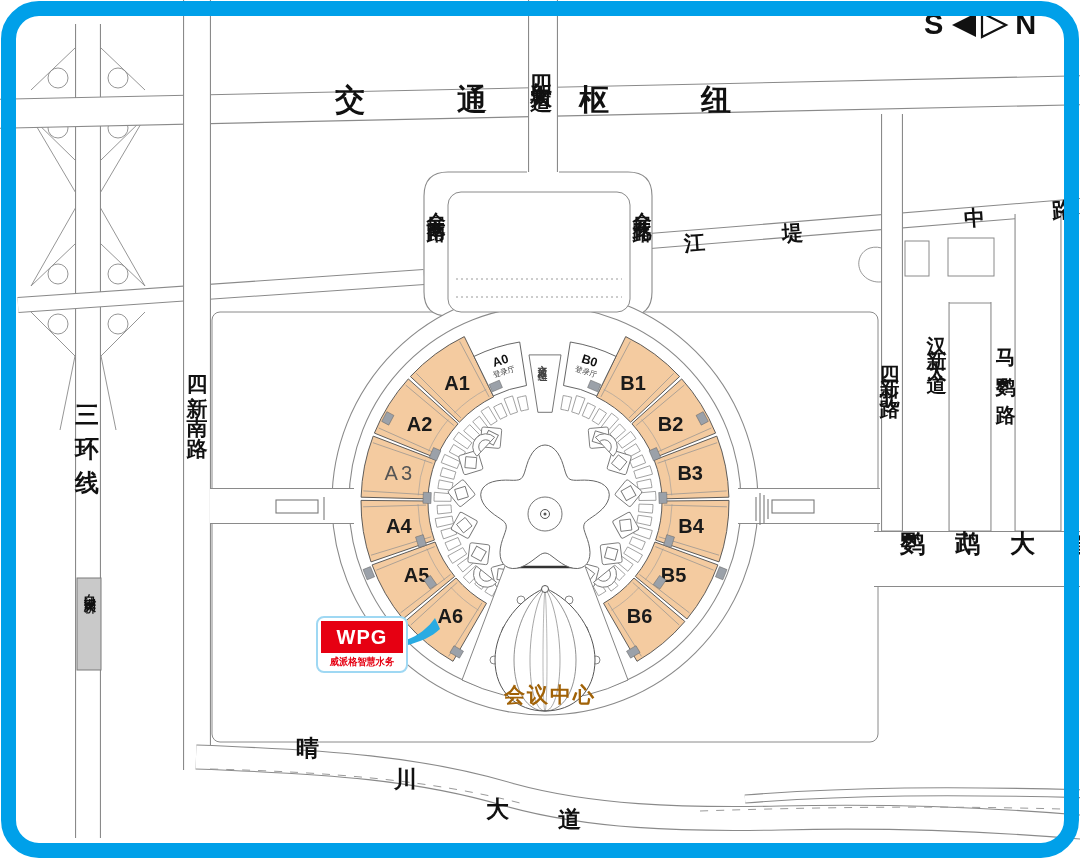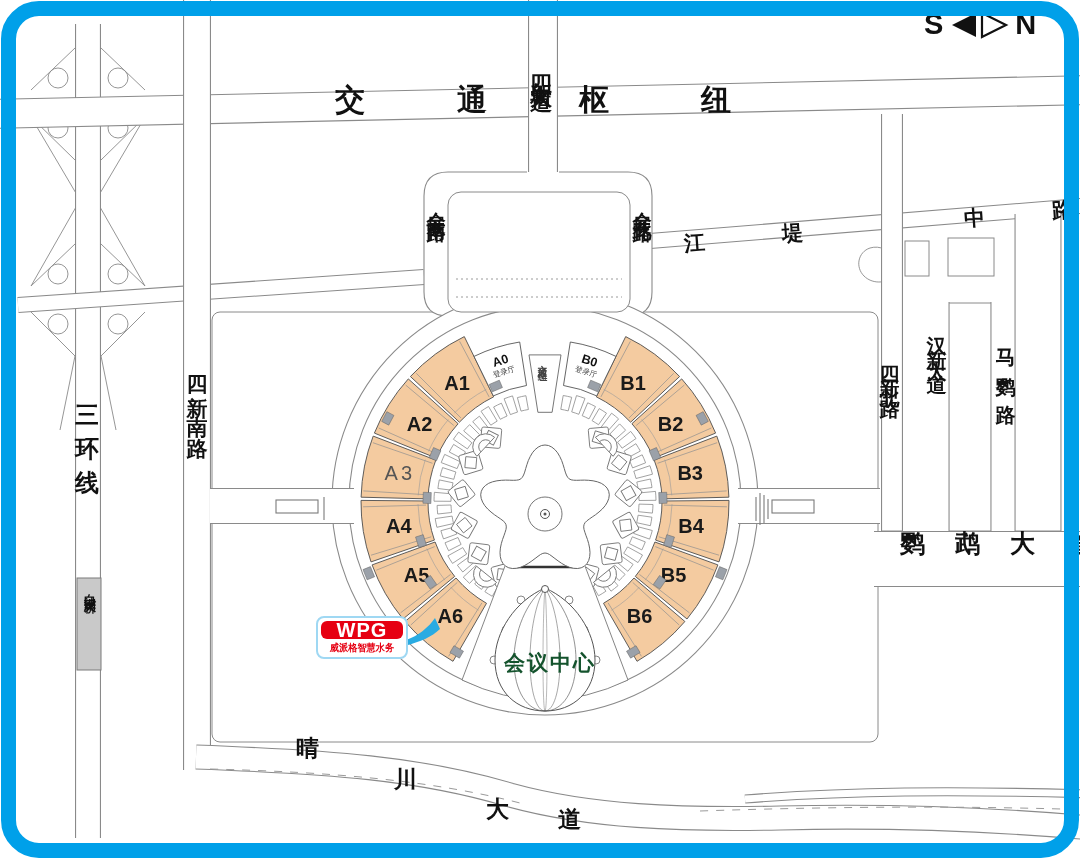--- a/index.html
+++ b/index.html
@@ -7,21 +7,21 @@
        font-family:"Liberation Sans","DejaVu Sans",sans-serif;}
   #stage{position:absolute;inset:0;}
   #mapsvg{position:absolute;left:0;top:0;}
   .maplabel{position:absolute;line-height:1;white-space:nowrap;color:#111;font-weight:bold;}
   .maplabel.vert{writing-mode:vertical-rl;text-orientation:upright;}
   #frame{position:absolute;inset:1px;border:15px solid #00A0E9;border-radius:38px;pointer-events:none;z-index:50;}
   #compass{position:absolute;left:924px;top:8px;display:flex;align-items:center;gap:5px;z-index:40;}
   #compass .cl{font-size:29px;font-weight:bold;color:#111;}
   #wpg{position:absolute;left:316px;top:616px;width:92px;z-index:40;}
   #wpg .box{border:2px solid #9FD8F3;border-radius:8px;background:#fff;padding:3px 3px 2px 3px;}
-  #wpg .red{background:#E60012;border-radius:6px;height:18px;display:flex;align-items:center;justify-content:center;}
+  #wpg .red{background:#E60012;border-radius:0;height:32px;display:flex;align-items:center;justify-content:center;}
   #wpg .brand{color:#fff;font-size:20px;font-weight:bold;letter-spacing:1px;}
   #wpg .sub{color:#E60012;font-size:10px;font-weight:bold;margin-top:2px;text-align:center;
             transform:scaleX(.92);transform-origin:center;}
   #wpg-arrow{position:absolute;left:404px;top:614px;z-index:39;}
   #conf-label{z-index:30;}
 </style>
 </head>
 <body>
 
 <div id="stage">
@@ -394,21 +394,21 @@
       <div class="maplabel vert" style="left: 187px; top: 358px; font-size: 21px; letter-spacing: 21px;">四新南路</div>
       <div class="maplabel vert" style="left: 880px; top: 350px; font-size: 20px; letter-spacing: 11px;">四新北路</div>
       <div class="maplabel vert" style="left: 927px; top: 320px; font-size: 20px; letter-spacing: 13px;">汉新大道</div>
       <div class="maplabel vert" style="left: 996px; top: 333px; font-size: 20px; letter-spacing: 28px;">马鹦路</div>
       <div class="maplabel" style="left: 900px; top: 531px; font-size: 25px; letter-spacing: 30px;">鹦鹉大道</div>
       <div class="maplabel" style="left: 296px; top: 737px; font-size: 23px;">晴</div>
       <div class="maplabel" style="left: 394px; top: 768px; font-size: 23px;">川</div>
       <div class="maplabel" style="left: 486px; top: 798px; font-size: 23px;">大</div>
       <div class="maplabel" style="left: 558px; top: 808px; font-size: 23px;">道</div>
       <div class="maplabel vert" style="left: 538px; top: 357px; font-size: 9.5px; letter-spacing: 2.5px; color: rgb(68, 68, 68);">交通枢纽</div>
-      <div class="maplabel" id="conf-label" style="left: 504px; top: 652px; font-size: 21px; letter-spacing: 2px; color: #14532d;">会议中心</div>
+      <div class="maplabel" id="conf-label" style="left: 504px; top: 684px; font-size: 21px; letter-spacing: 2px; color: #a16207;">会议中心</div>
     </div>
 
   <svg id="wpg-arrow" width="44" height="34" viewBox="0 0 44 34">
     <path d="M 2 26 C 14 22 25 13 31 4 L 36 15 C 28 23 15 28 4 31 Z" fill="#29ABE2"></path>
   </svg>
   <div id="wpg">
     <div class="box">
       <div class="red">
         <span class="brand">WPG</span>
       </div>

